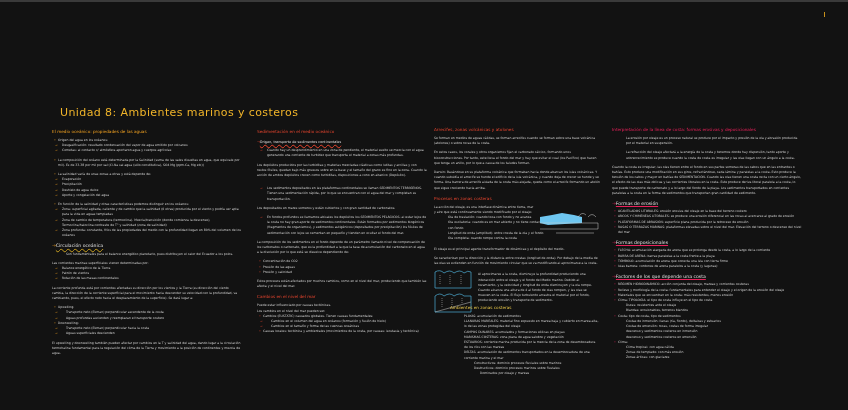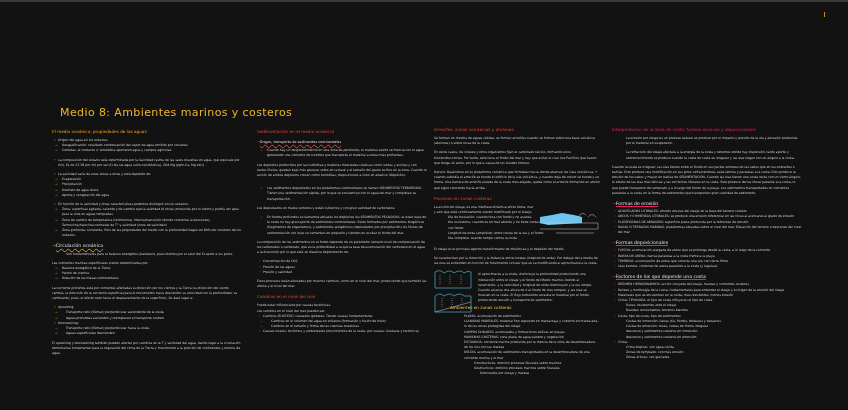--- a/index.html
+++ b/index.html
@@ -28,21 +28,21 @@
   .dash:before{content:"→";position:absolute;left:3px;color:#f0a020;}
   .dash.rd:before{color:#e8452e;}
   .ind{padding-left:14px;}
 </style>
 </head>
 <body>
 
 <div class="topbar"></div>
 <div class="cursor"></div>
 
-<div class="title">Medio 8: Ambientes marinos y costeros</div>
+<div class="title">Unidad 8: Ambientes marinos y costeros</div>
 
 <div class="col" style="left:52px;top:126px;width:190px;">
   <div class="h orange">El medio oceánico: propiedades de las aguas</div>
   <div class="li">Origen del agua en los océanos:</div>
   <div class="dash">Desgasificación: resultado condensación del vapor de agua emitido por volcanes</div>
   <div class="dash">Cometas: al contacto c/ atmósfera aportaron agua y cuerpos agrícolas</div>
   <p></p>
   <div class="li">La composición del océano está determinada por la Salinidad (suma de las sales disueltas en agua, que equivale por mil). Es de 33-38 por mil por sal (Cl-Na sal agua (sólo constitutiva), SO4 Mg (ppm.Ca, Mg etc))</div>
   <p></p>
   <div class="li">La salinidad varía de unas zonas a otras y está depende de:</div>

